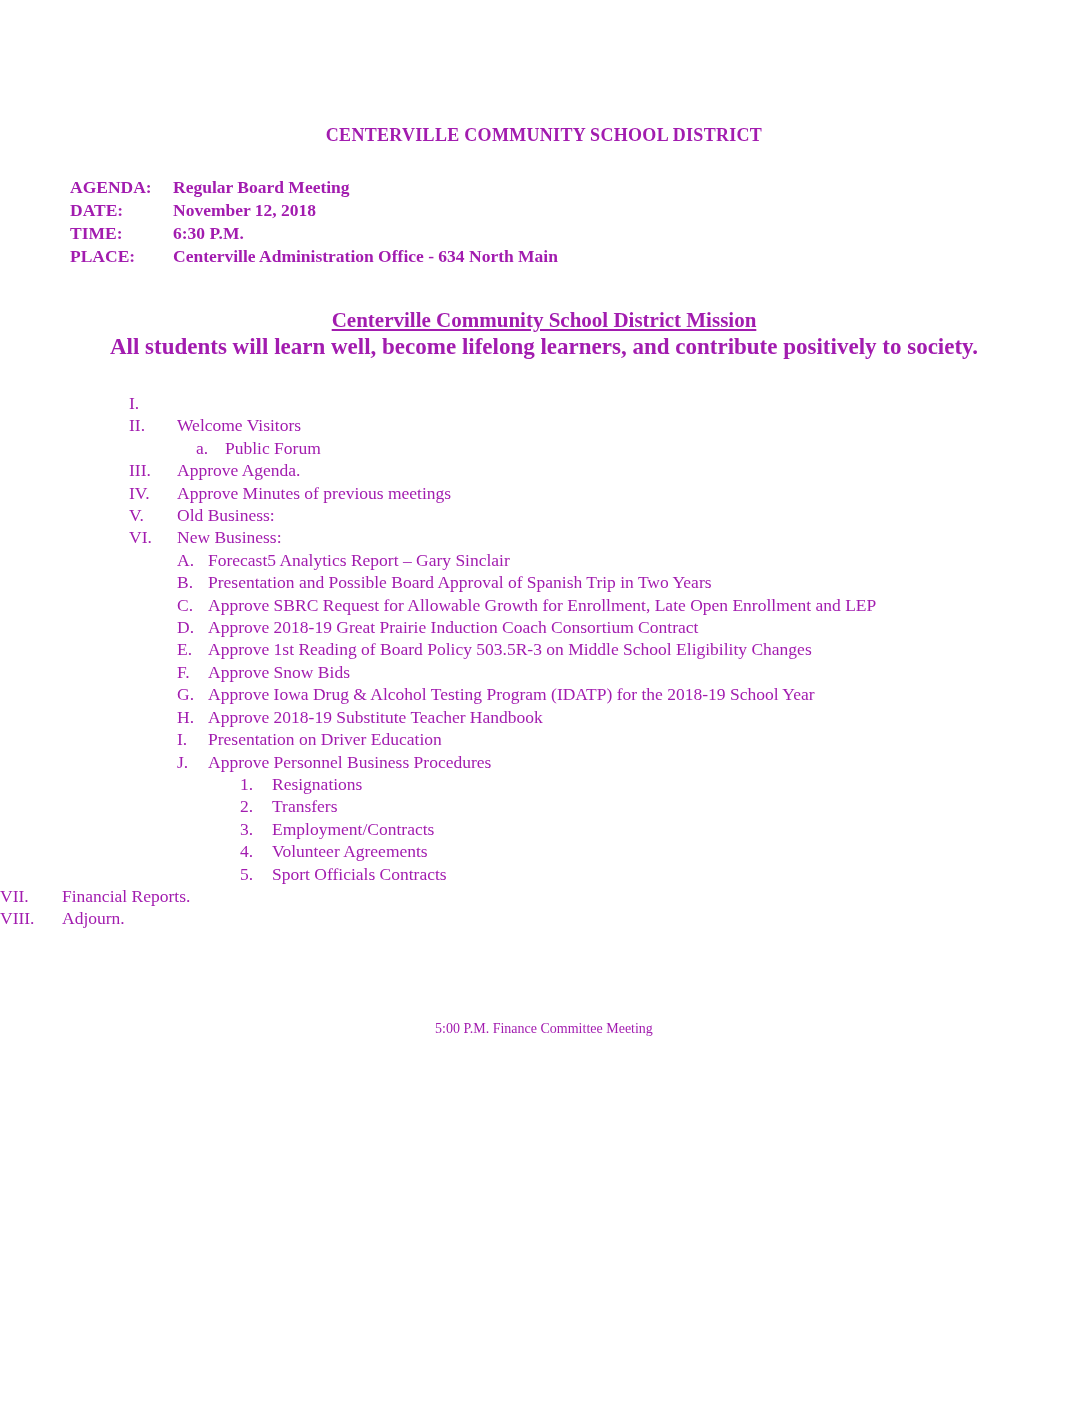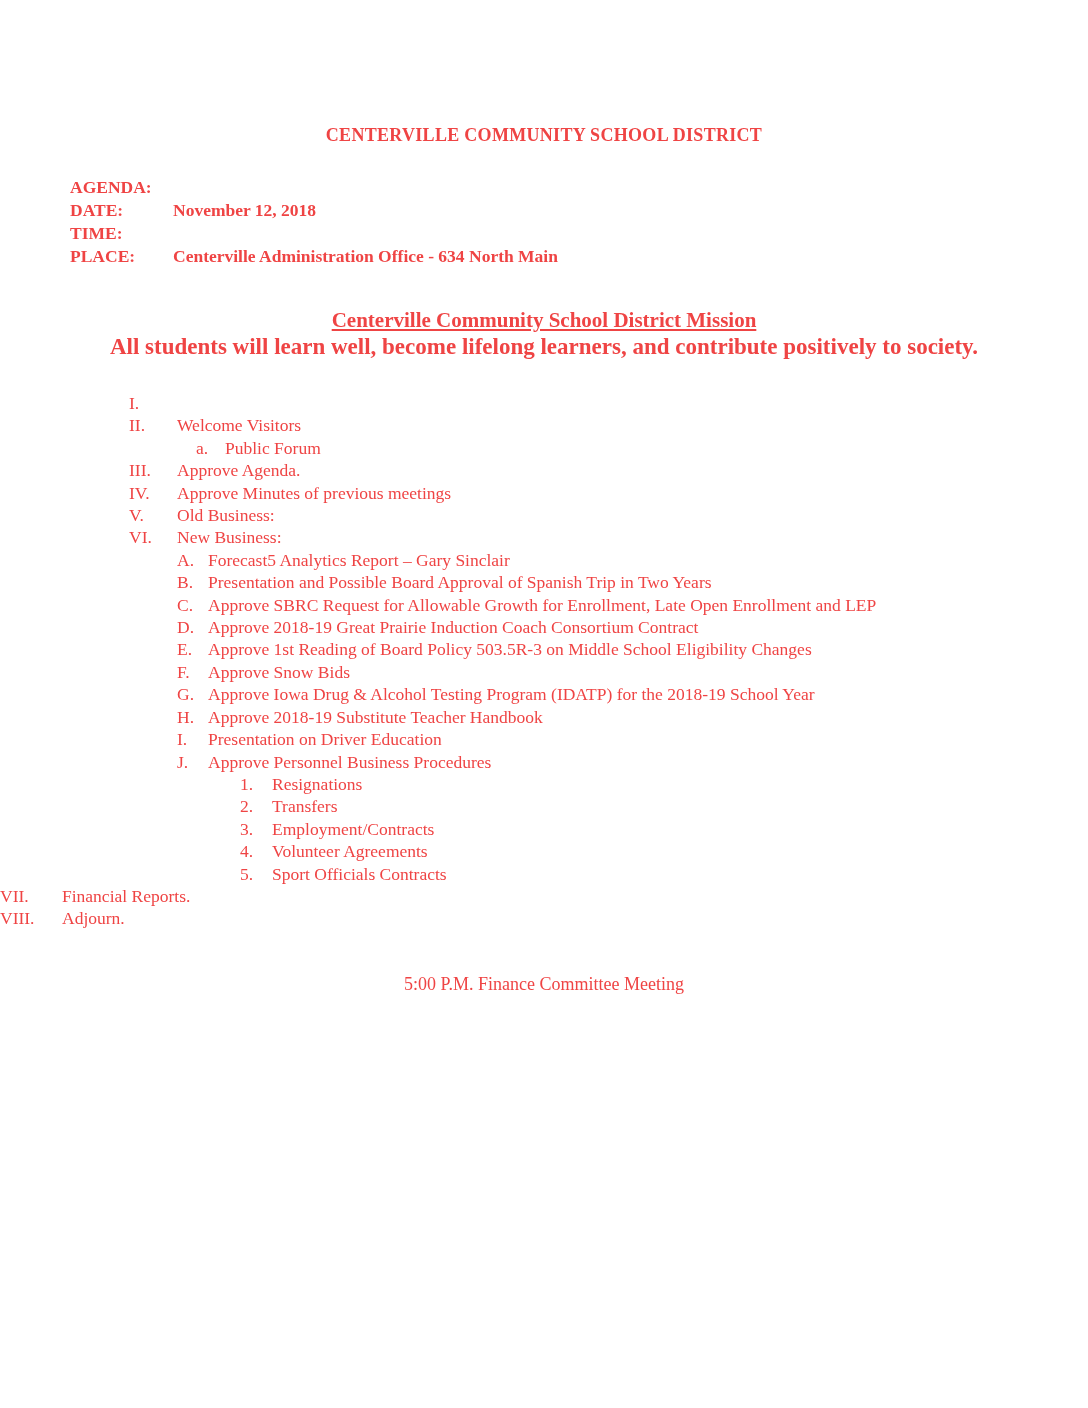--- a/index.html
+++ b/index.html
@@ -5,21 +5,21 @@
   html, body {
     margin: 0;
     padding: 0;
     background: #ffffff;
   }
   .page {
     position: relative;
     width: 1088px;
     height: 1071px;
     background: #ffffff;
-    color: #ef4444;
+    color: #a21caf;
     font-family: "Liberation Serif", "DejaVu Serif", serif;
     overflow: hidden;
   }
   .doc-title {
     padding-top: 124px;
     text-align: center;
     font-weight: bold;
     font-size: 18px;
     line-height: 22px;
     letter-spacing: 0.3px;
@@ -76,43 +76,45 @@
   .lv-roman .marker { width: 48px; }
   .lv-roman-wide { }
   .lv-roman-wide .marker { width: 62px; }
   .lv-alpha-lower { padding-left: 196px; }
   .lv-alpha-lower .marker { width: 29px; }
   .lv-alpha-upper { padding-left: 177px; }
   .lv-alpha-upper .marker { width: 31px; }
   .lv-num { padding-left: 240px; }
   .lv-num .marker { width: 32px; }
   .footer-note {
-    margin-top: 44px;
+    margin-top: 88px;
     text-align: center;
-    font-size: 18px;
+    font-size: 14px;
     line-height: 21px;
   }
 </style>
 </head>
 <body>
 
 <div class="page">
 
   <div class="doc-title">CENTERVILLE COMMUNITY SCHOOL DISTRICT</div>
 
   <div class="meta-block">
     <div class="meta-row">
       <span class="meta-label">AGENDA:</span>
+      <span class="meta-value">Regular Board Meeting</span>
     </div>
     <div class="meta-row">
       <span class="meta-label">DATE:</span>
       <span class="meta-value">November 12, 2018</span>
     </div>
     <div class="meta-row">
       <span class="meta-label">TIME:</span>
+      <span class="meta-value">6:30 P.M.</span>
     </div>
     <div class="meta-row">
       <span class="meta-label">PLACE:</span>
       <span class="meta-value">Centerville Administration Office - 634 North Main</span>
     </div>
   </div>
 
   <div class="mission">
     <div><span class="mission-heading">Centerville Community School District Mission</span></div>
     <div class="mission-statement">All students will learn well, become lifelong learners, and contribute positively to society.</div>

